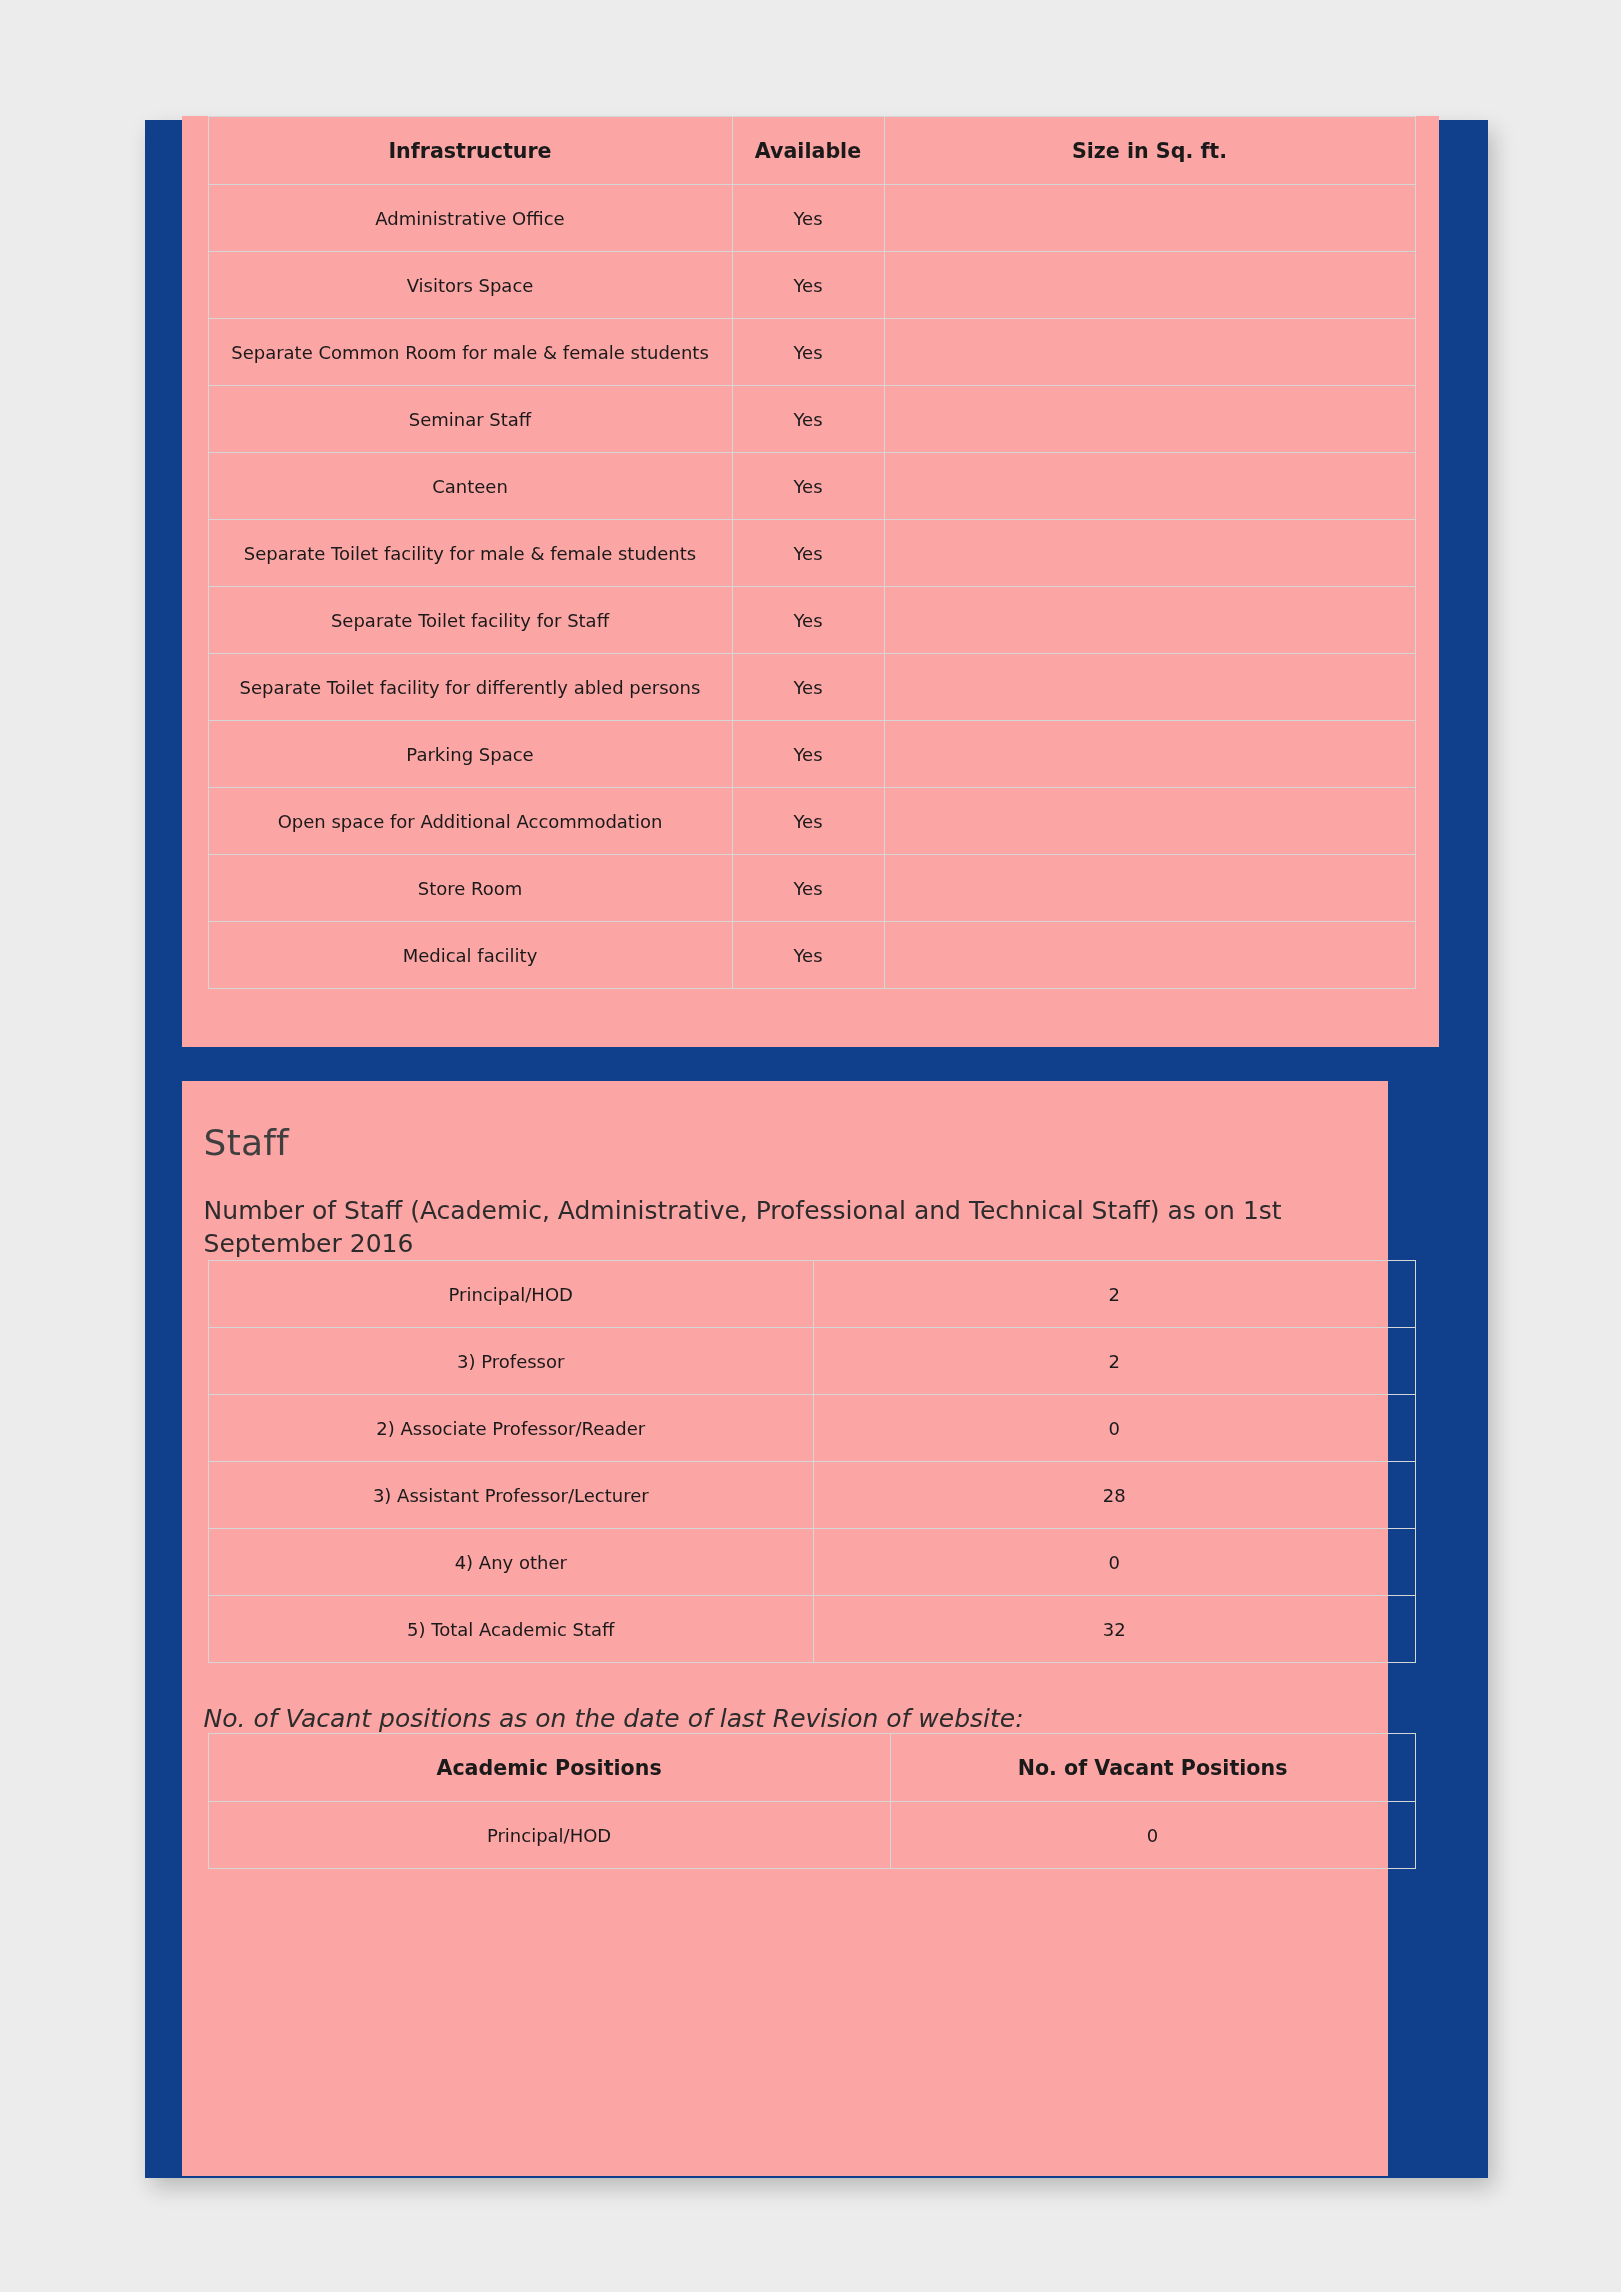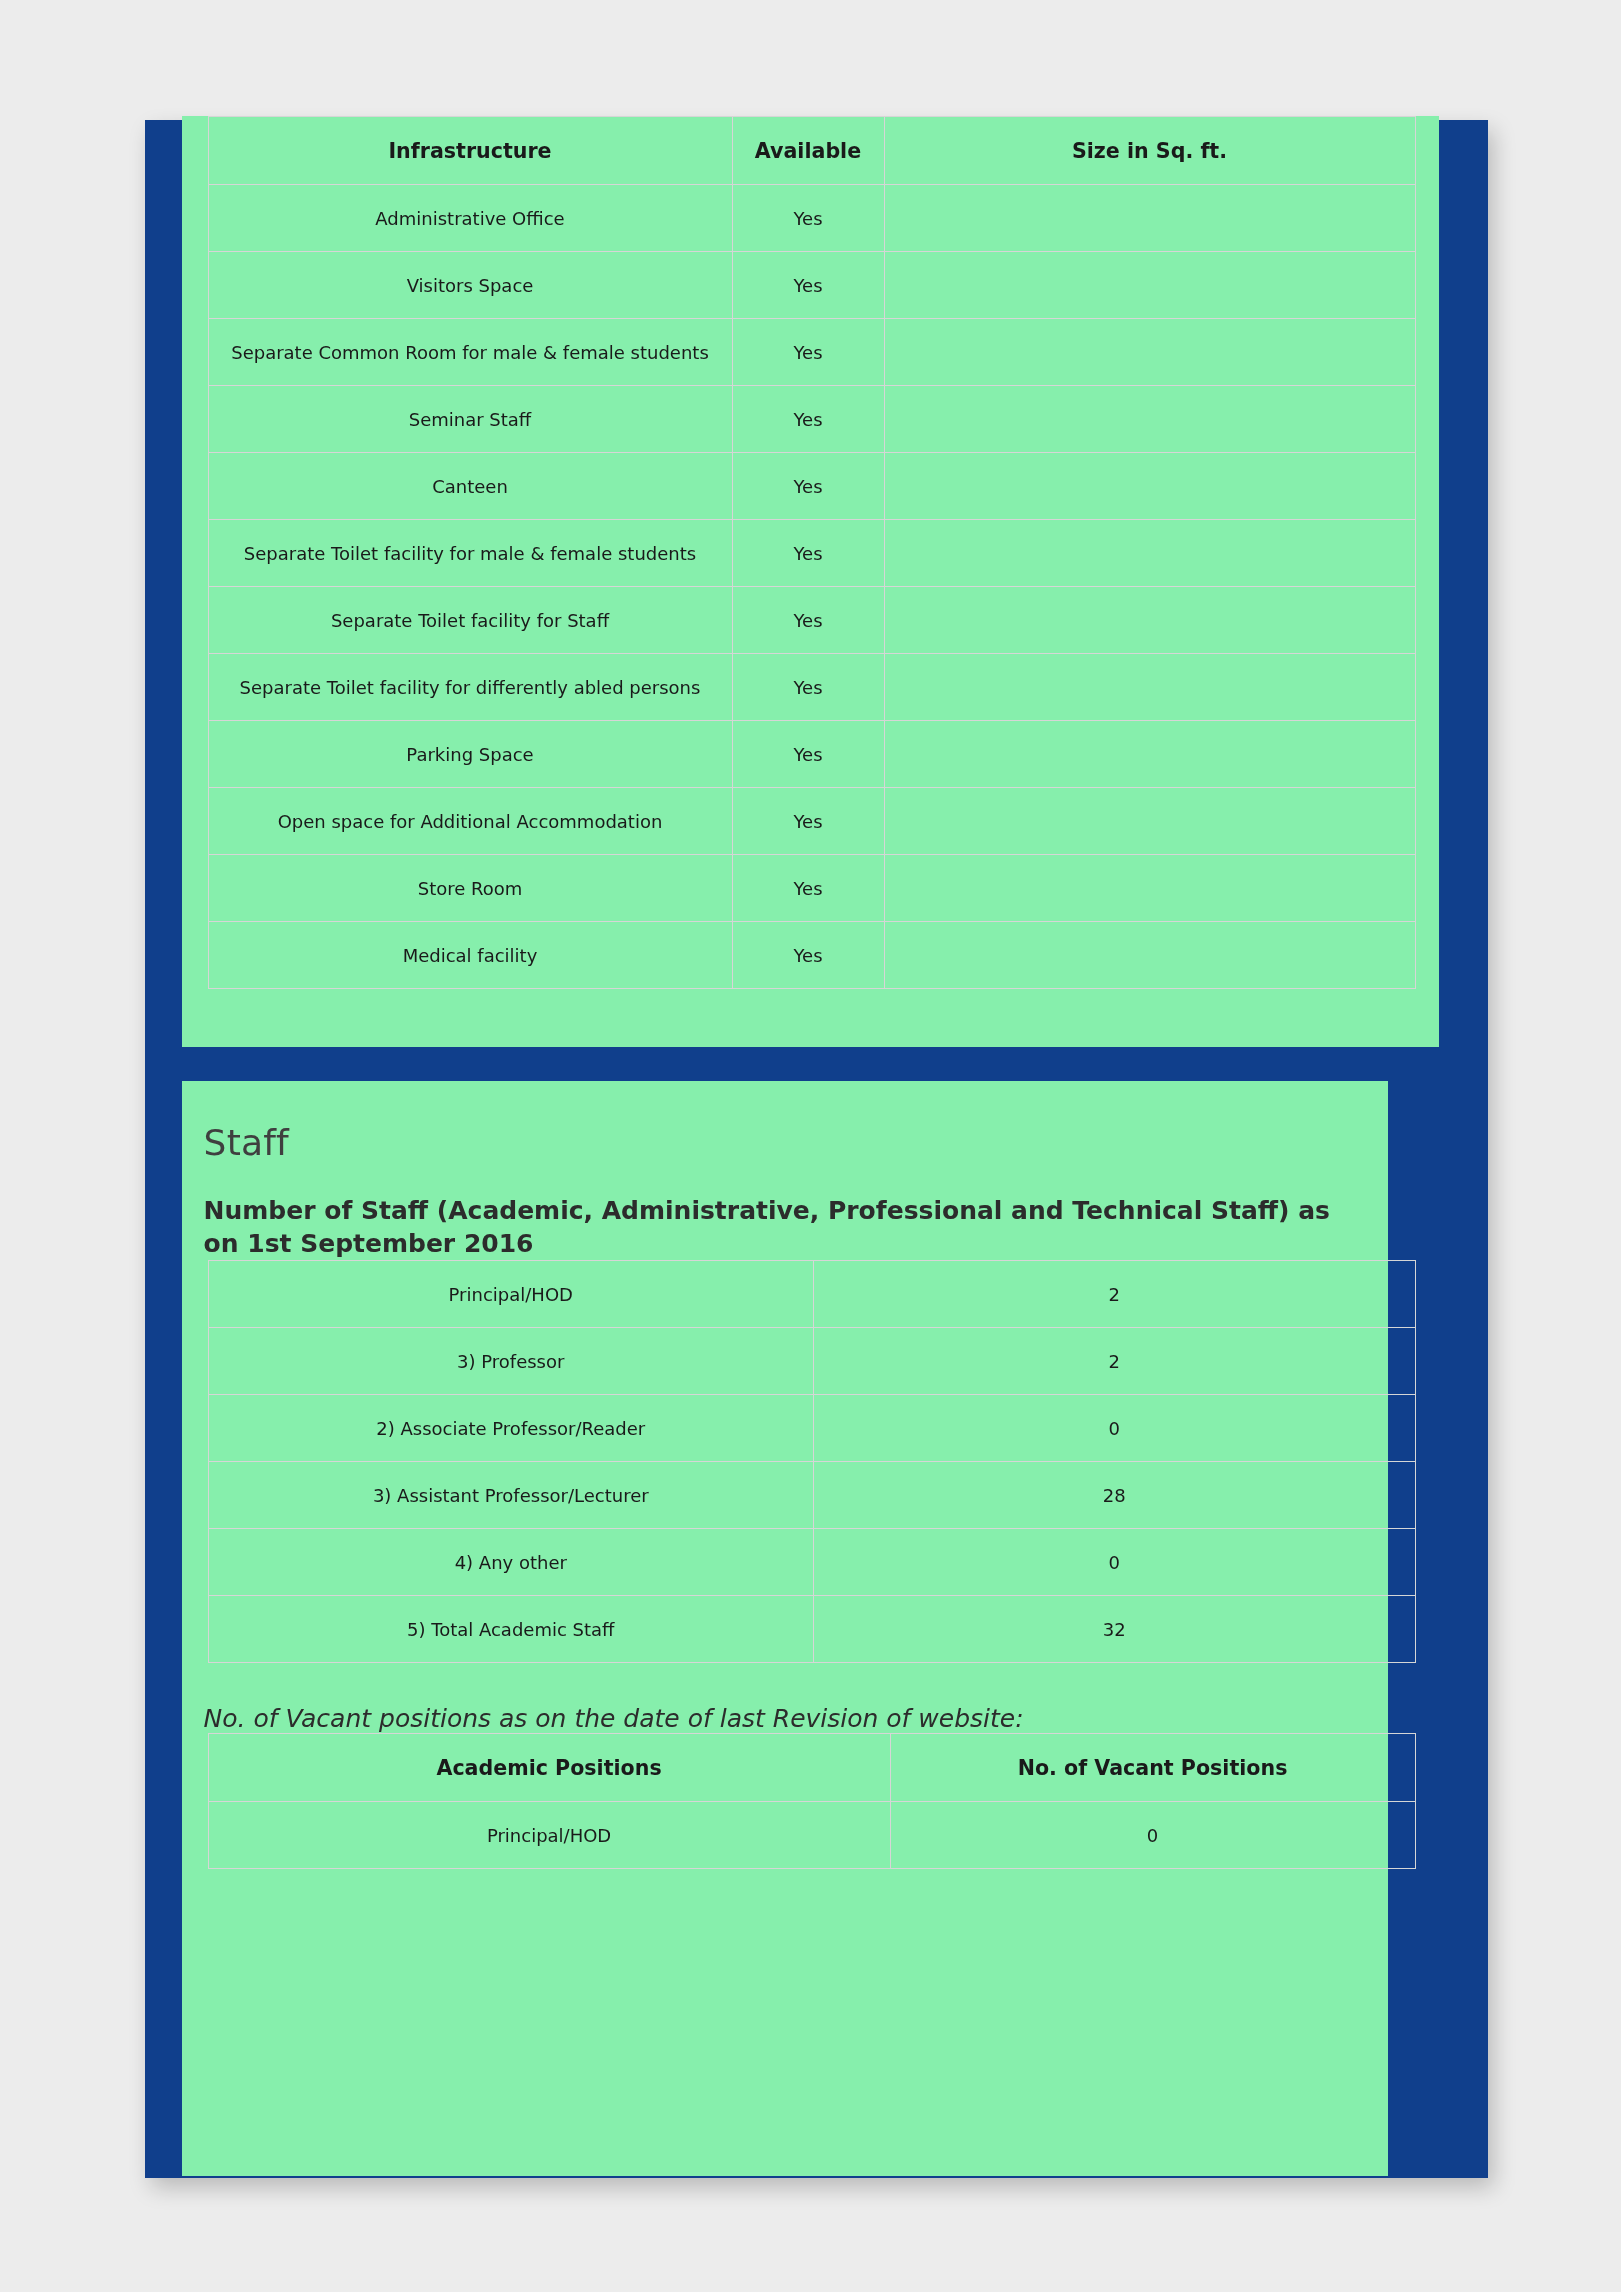--- a/index.html
+++ b/index.html
@@ -20,21 +20,21 @@
     position: absolute;
     left: 145px;
     top: 120px;
     width: 1343px;
     height: 2058px;
     background: #103f8c;
     box-shadow: 5.9px 9.8px 21.6px rgba(0,0,0,0.22);
   }
   .card {
     position: absolute;
-    background: #86efac;
+    background: #fca5a5;
   }
   .card-infra {
     left: 182px;
     top: 116px;
     width: 1257px;
     height: 931px;
   }
   .card-staff {
     left: 182px;
     top: 1081px;
@@ -78,21 +78,21 @@
     margin: 0;
     padding: 41px 0 0 21.6px;
     letter-spacing: 0.2px;
   }
   .staff-subtitle {
     font-size: 25px;
     color: #2c2c2c;
     line-height: 1.32;
     margin: 0;
     padding: 31px 19.6px 0 21.6px;
-    font-weight: bold;
+    font-weight: normal;
   }
   .staff-table {
     margin-top: 49px;
   }
   .col-staff-1 { width: 605px; }
   .col-staff-2 { width: 601px; }
 
   .vacant-heading {
     font-size: 25px;
     color: #2c2c2c;

